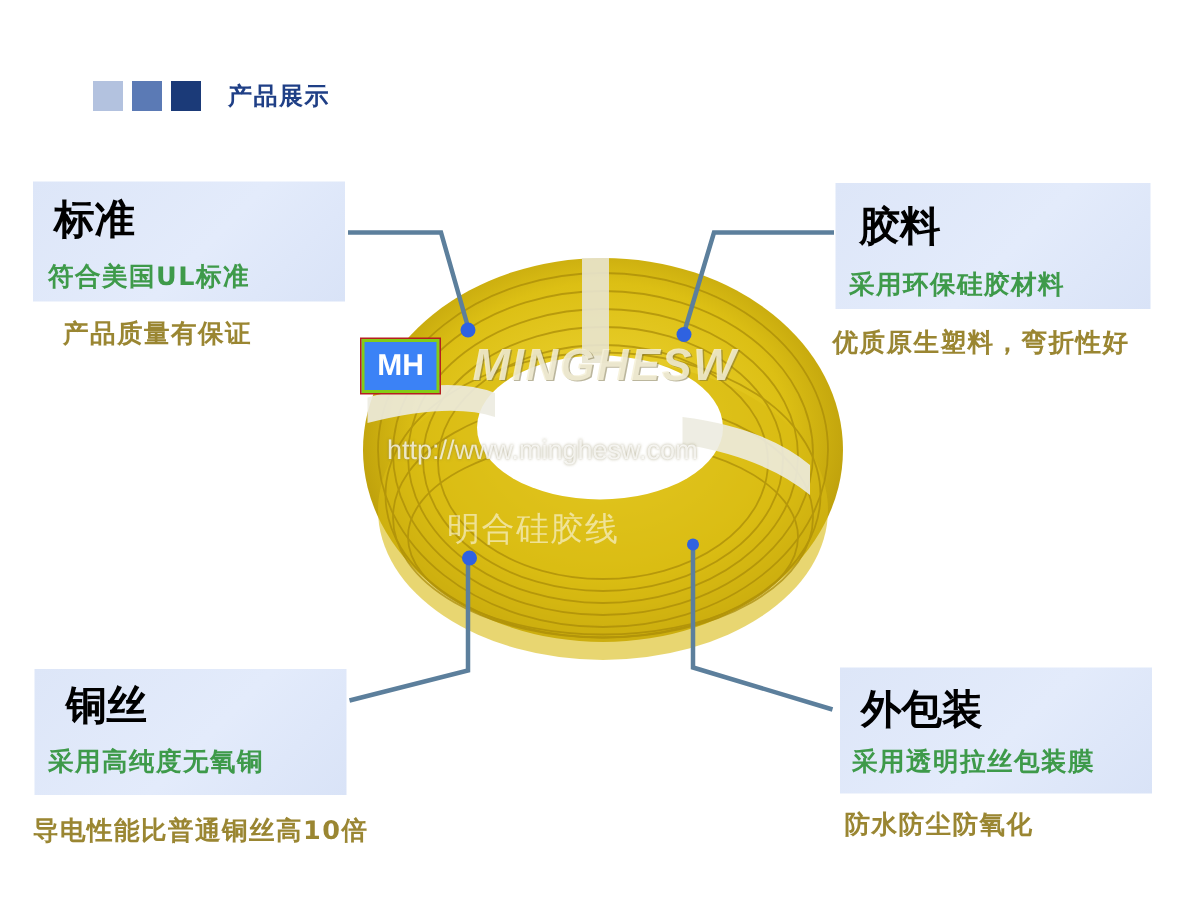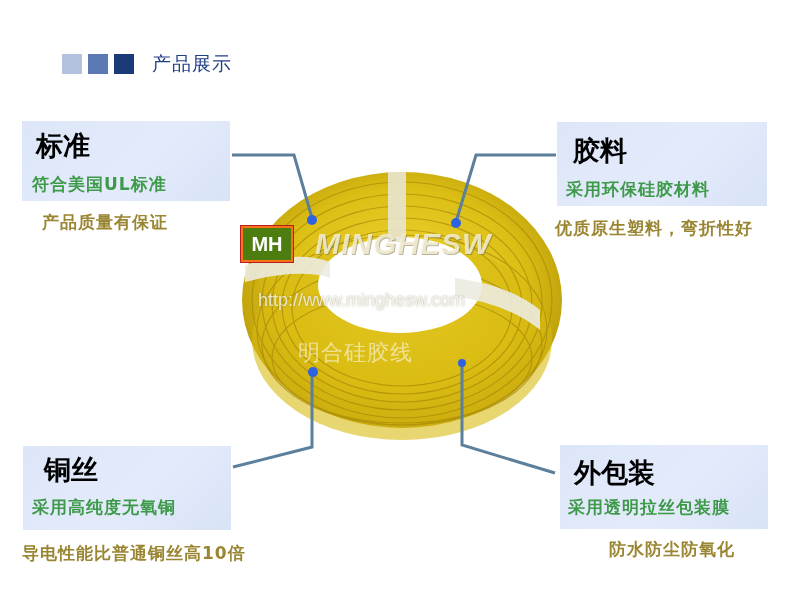--- a/index.html
+++ b/index.html
@@ -1,32 +1,32 @@
 <!DOCTYPE html>
 <html><head>
 <meta charset="utf-8">
 <style>
   * { margin:0; padding:0; box-sizing:border-box; }
   html, body { width:800px; height:600px; background:#ffffff; overflow:hidden; }
   body { position:relative; font-family:"DejaVu Sans", sans-serif; }
 
   .header { position:absolute; left:62px; top:52px; height:24px; display:flex; align-items:center; }
   .sq { width:20px; height:20px; margin-right:6px; }
-  .header-title { margin-left:12px; font-size:19px; font-weight:normal; color:#1f3f86; letter-spacing:1px; }
+  .header-title { margin-left:12px; font-size:16px; font-weight:bold; color:#1f3f86; letter-spacing:1px; }
 
   .label-box { position:absolute; background:linear-gradient(135deg,#dde6f8 0%,#e3ebfb 55%,#d9e3f7 100%); }
   .label-title { position:absolute; font-size:27px; font-weight:bold; color:#000000; }
   .label-sub { position:absolute; font-size:17px; font-weight:bold; color:#3e9a4a; white-space:nowrap; letter-spacing:1px; }
   .label-note { position:absolute; font-size:17px; font-weight:bold; color:#9a8632; white-space:nowrap; letter-spacing:1px; }
 
   .coil-wrap { position:absolute; left:0; top:0; width:800px; height:600px; }
   .watermark-url { position:absolute; left:258px; top:290px; font-size:18px; color:rgba(255,255,255,0.75); font-family:"Liberation Sans", sans-serif; text-shadow:0 0 2px rgba(120,110,60,0.6); }
   .watermark-cn { position:absolute; left:298px; top:338px; font-size:22px; color:rgba(255,255,255,0.55); font-family:"DejaVu Serif", serif; letter-spacing:1px; }
   .brand { position:absolute; left:241px; top:226px; display:flex; align-items:center; }
-  .brand-logo { width:52px; height:36px; background:#4d7c0f; color:#fff; font-family:"Liberation Sans", sans-serif; font-weight:bold; font-size:20px; display:flex; align-items:center; justify-content:center; border:2px solid #f97316; outline:1px solid #b51f1f; }
+  .brand-logo { width:52px; height:36px; background:#3b82f6; color:#fff; font-family:"Liberation Sans", sans-serif; font-weight:bold; font-size:20px; display:flex; align-items:center; justify-content:center; border:2px solid #84cc16; outline:1px solid #b51f1f; }
   .brand-text { margin-left:22px; font-family:"Liberation Sans", sans-serif; font-weight:bold; font-style:italic; font-size:30px; color:rgba(245,240,215,0.85); letter-spacing:1px; text-shadow:1px 1px 0 rgba(120,110,60,0.5); }
 </style>
 </head>
 <body>
 
 <div class="header">
   <div class="sq" style="background:#b3c2df"></div>
   <div class="sq" style="background:#5b7ab5"></div>
   <div class="sq" style="background:#1b3a78"></div>
   <div class="header-title">产品展示</div>
@@ -94,13 +94,13 @@
 <div class="label-note" style="left:555px; top:217px;">优质原生塑料，弯折性好</div>
 
 <div class="label-box" style="left:23px; top:446px; width:208px; height:84px;"></div>
 <div class="label-title" style="left:44px; top:452px;">铜丝</div>
 <div class="label-sub" style="left:32px; top:496px;">采用高纯度无氧铜</div>
 <div class="label-note" style="left:22px; top:542px;">导电性能比普通铜丝高10倍</div>
 
 <div class="label-box" style="left:560px; top:445px; width:208px; height:84px;"></div>
 <div class="label-title" style="left:574px; top:455px;">外包装</div>
 <div class="label-sub" style="left:568px; top:496px;">采用透明拉丝包装膜</div>
-<div class="label-note" style="left:563px; top:538px;margin-left:46px;">防水防尘防氧化</div>
+<div class="label-note" style="left:563px; top:538px;">防水防尘防氧化</div>
 
 </body></html>

